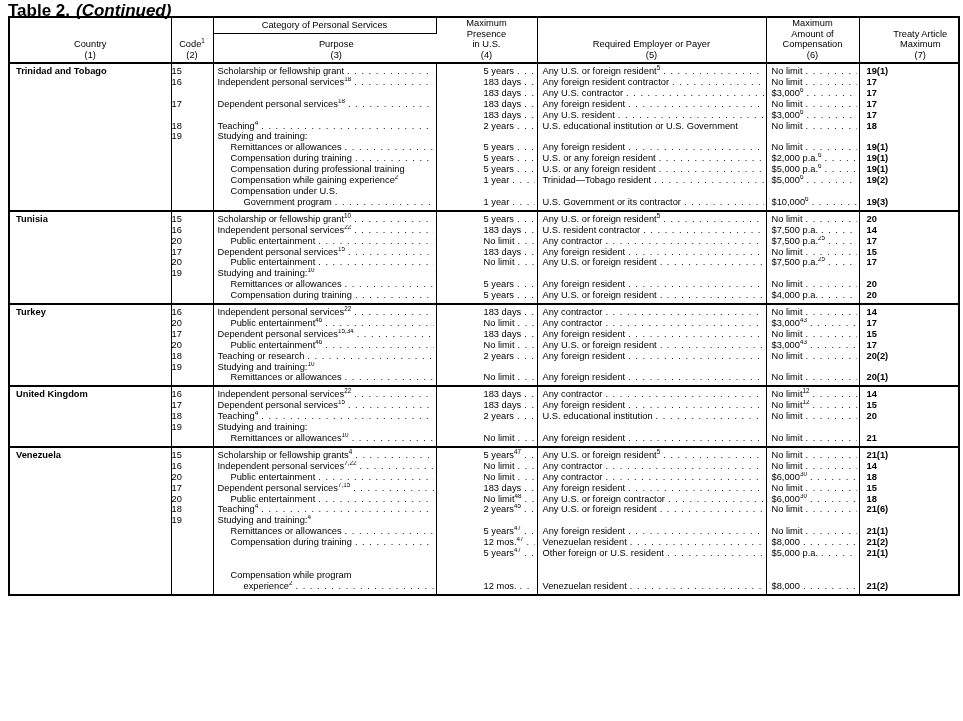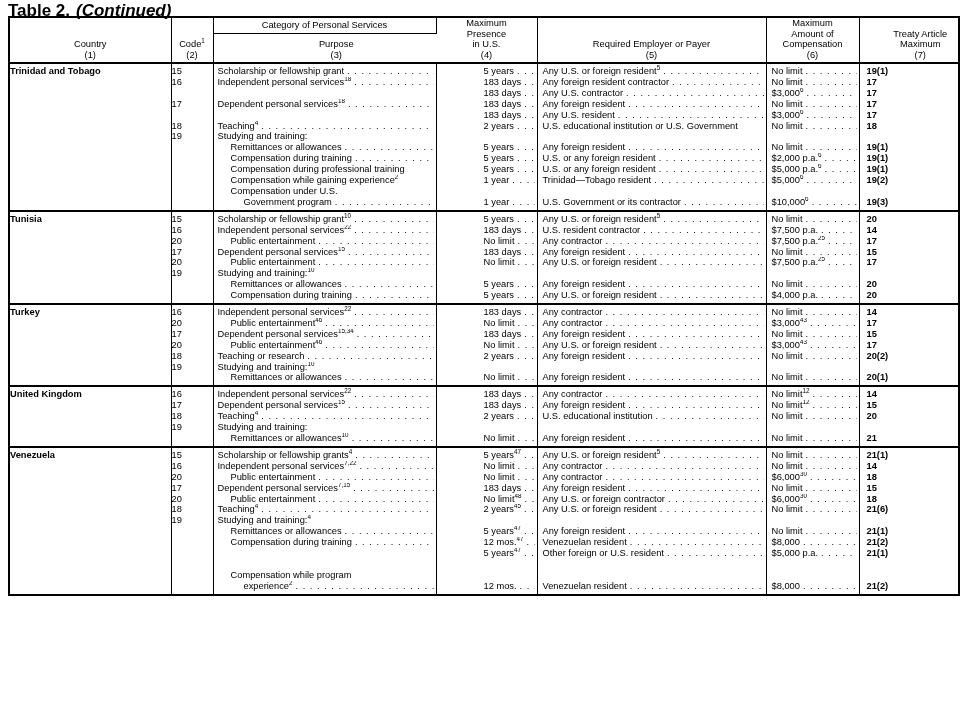--- a/index.html
+++ b/index.html
@@ -33,21 +33,21 @@
 
   tbody.section{border-top:2px solid #000;}
   tbody.section td{
     font-size:9.3px;line-height:10.9px;
     border-right:1px solid #000;white-space:nowrap;overflow:hidden;
   }
   tbody.section td:last-child{border-right:none;}
   tbody.section tr:first-child td{padding-top:2px;}
   tbody.section tr:last-child td{padding-bottom:2px;}
 
-  td.c-country{font-weight:bold;padding-left:0;}
+  td.c-country{font-weight:bold;padding-left:6px;}
   td.c-code{text-align:center;}
   .cl{display:flex;align-items:baseline;min-height:10.9px;}
   .cl .t{white-space:nowrap;flex:0 0 auto;}
   .cl .dots{flex:1 1 auto;overflow:hidden;white-space:nowrap;margin-left:3px;margin-right:2px;}
   .cl .dots::before{content:". . . . . . . . . . . . . . . . . . . . . . . . . . . . . . . . . . . . . .";word-spacing:2px;}
   td.c-purpose .cl{padding-left:4px;}
   td.c-presence .cl{padding-left:4px;margin-left:43px;}
   td.c-employer .cl{padding-left:5px;}
   td.c-comp .cl{padding-left:5px;}
   td.c-cit .cl{padding-left:7px;font-weight:bold;}

